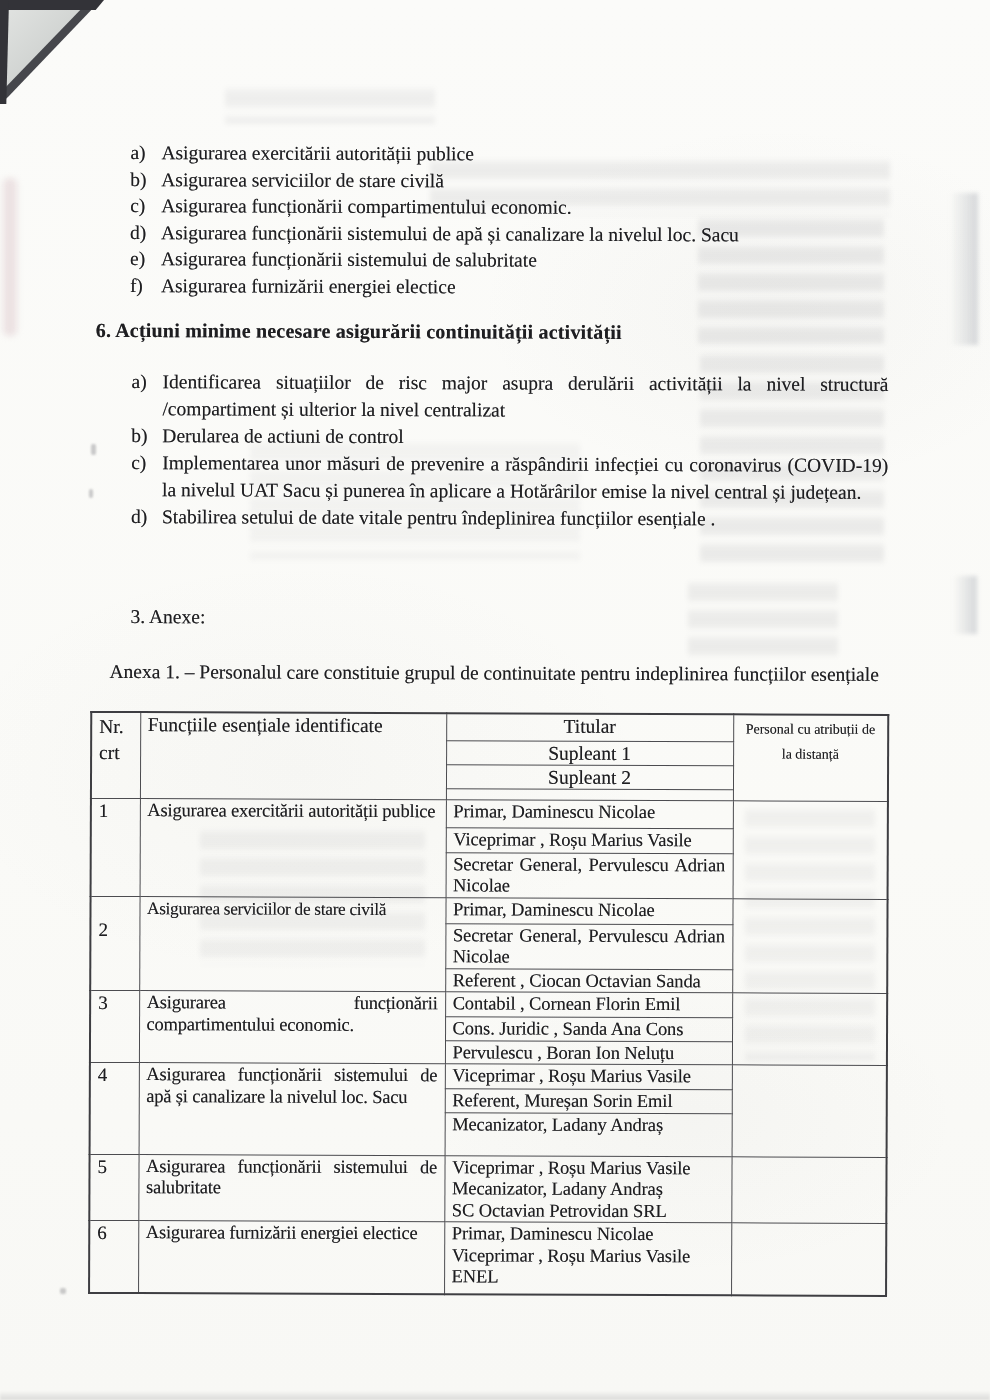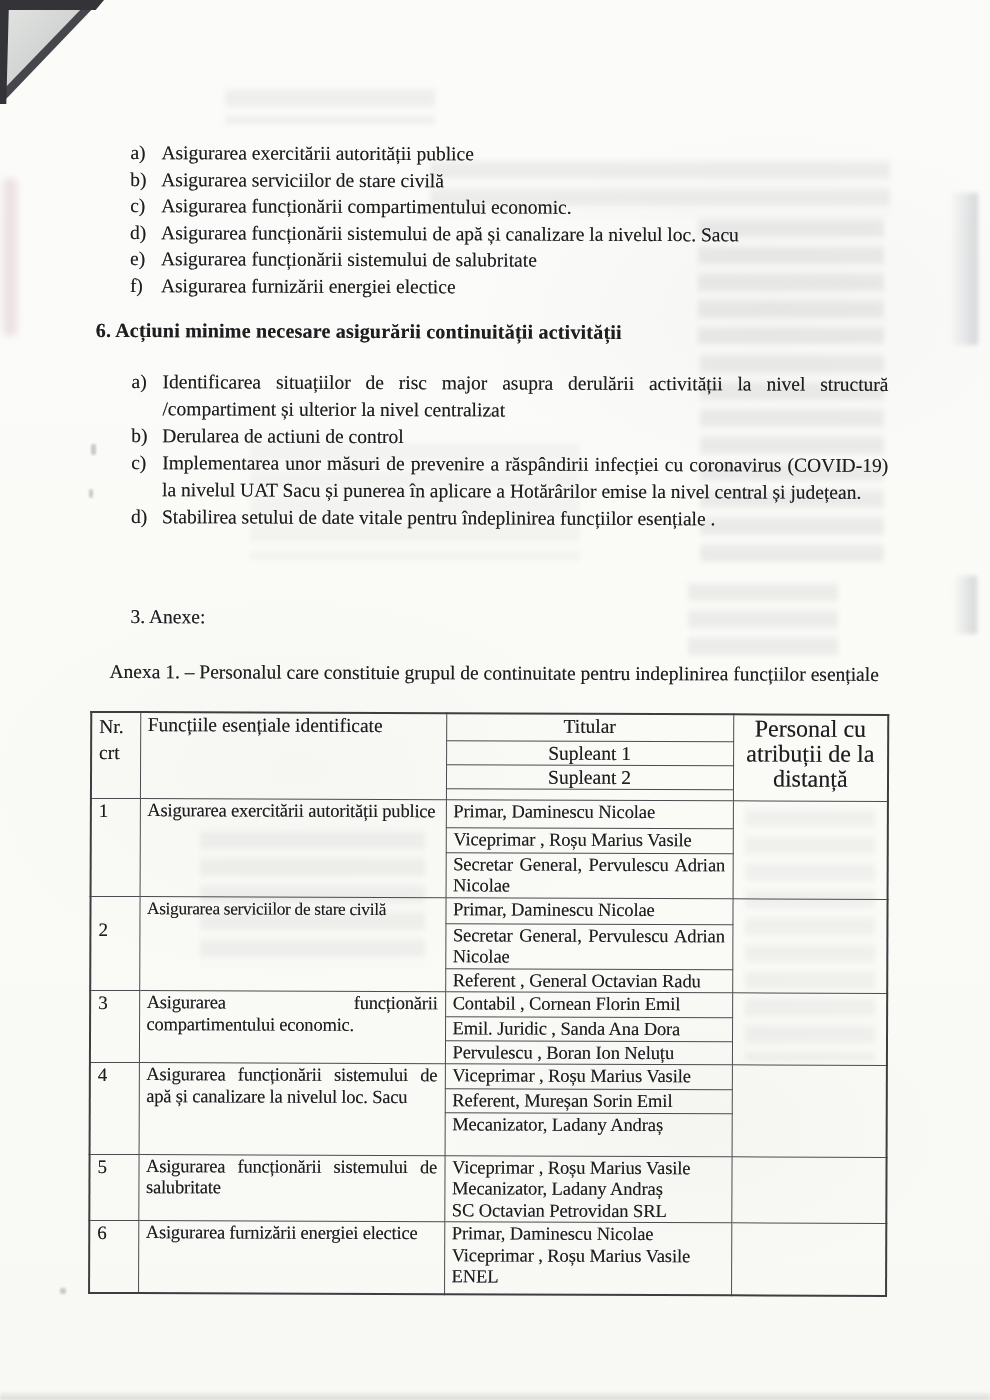--- a/index.html
+++ b/index.html
@@ -65,21 +65,21 @@
   #table-wrap{left:93px;top:711px;width:799px;}
   table.ptable{border-collapse:collapse;table-layout:fixed;width:797px;
     font-size:18.5px;line-height:21.5px;}
   table.ptable td{border:1px solid #4c4c50;vertical-align:top;padding:1px 7px 0 7px;overflow:hidden;}
   table.ptable{border:2px solid #3e3e42;}
   td.nr{padding-left:9px;font-size:19px;}
   td.nr.mid{padding-top:22px;}
   td.hdr{white-space:pre-line;font-size:19.5px;line-height:26px;padding-top:3px;}
   td.fnh{font-size:19.5px;padding-top:3px;padding-left:10px;}
   td.pc{text-align:center;font-size:19.5px;}
-  td.rc{text-align:center;vertical-align:middle;font-size:24px;line-height:25px;}
+  td.rc{text-align:center;vertical-align:middle;font-size:14px;line-height:25px;}
   td.fn{text-align:justify;letter-spacing:-0.2px;}
   td.fn.fit{font-size:17.3px;letter-spacing:-0.3px;}
   td.p{letter-spacing:-0.1px;}
   .ln{display:block;}
 </style>
 </head>
 <body>
 
 <div class="smudge" style="left:430px;top:158px;width:460px;height:58px;opacity:.13;"></div>
 <div class="smudge" style="left:225px;top:86px;width:210px;height:38px;opacity:.11;"></div>
@@ -200,31 +200,31 @@
         <tr style="height:26px">
           <td rowspan="3" class="nr mid">2</td>
           <td rowspan="3" class="fn fit">Asigurarea serviciilor  de stare civilă</td>
           <td class="p">Primar, Daminescu Nicolae</td>
           <td rowspan="3"></td>
         </tr>
         <tr style="height:42px">
             <td class="p just">Secretar General, Pervulescu Adrian Nicolae</td>
           </tr>
         <tr style="height:22px">
-            <td class="p">Referent , General Octavian Radu</td>
+            <td class="p">Referent , Ciocan Octavian Sanda</td>
           </tr>
 
         <tr style="height:25px">
           <td rowspan="3" class="nr">3</td>
           <td rowspan="3" class="fn">Asigurarea funcționării compartimentului economic.</td>
           <td class="p">Contabil , Cornean Florin Emil</td>
           <td rowspan="3"></td>
         </tr>
         <tr style="height:22px">
-            <td class="p">Emil. Juridic , Sanda Ana Dora</td>
+            <td class="p">Cons. Juridic , Sanda Ana Cons</td>
           </tr>
         <tr style="height:21px">
             <td class="p">Pervulescu , Boran Ion Neluțu</td>
           </tr>
 
         <tr style="height:25px">
           <td rowspan="3" class="nr">4</td>
           <td rowspan="3" class="fn">Asigurarea funcționării sistemului de apă și canalizare la nivelul loc. Sacu</td>
           <td class="p">Viceprimar , Roșu Marius Vasile</td>
           <td rowspan="3"></td>

